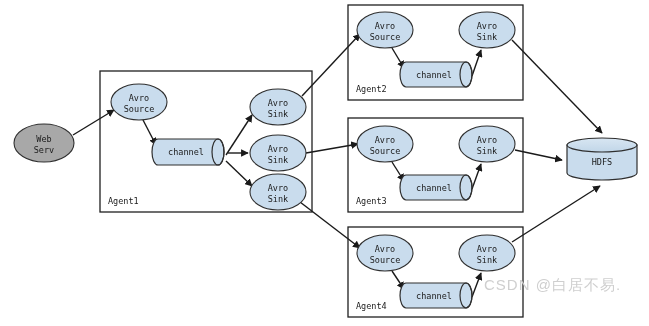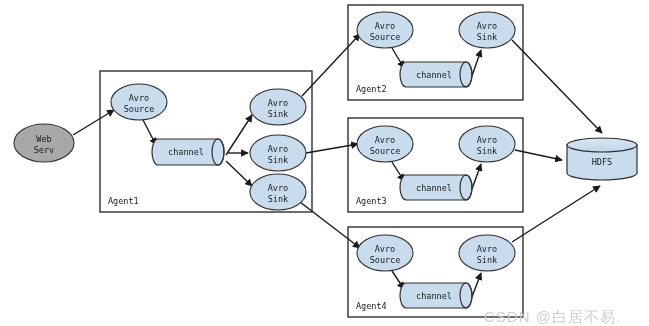--- a/index.html
+++ b/index.html
@@ -6,21 +6,21 @@
   body{
     width:649px;height:326px;
     background:#ffffff;
     font-family:"DejaVu Sans Mono","Liberation Mono",monospace;
     overflow:hidden;
   }
   #stage{position:relative;width:649px;height:326px;}
   #canvas{position:absolute;left:0;top:0;width:649px;height:326px;}
   .wm{
     position:absolute;
-    left:484px;top:308px;
+    left:484px;top:276px;
     font-family:"Liberation Sans","DejaVu Sans",sans-serif;
     font-size:15px;
     color:#cfcfcf;
     letter-spacing:1px;
     white-space:nowrap;
     user-select:none;
   }
 </style>
 </head>
 <body>

